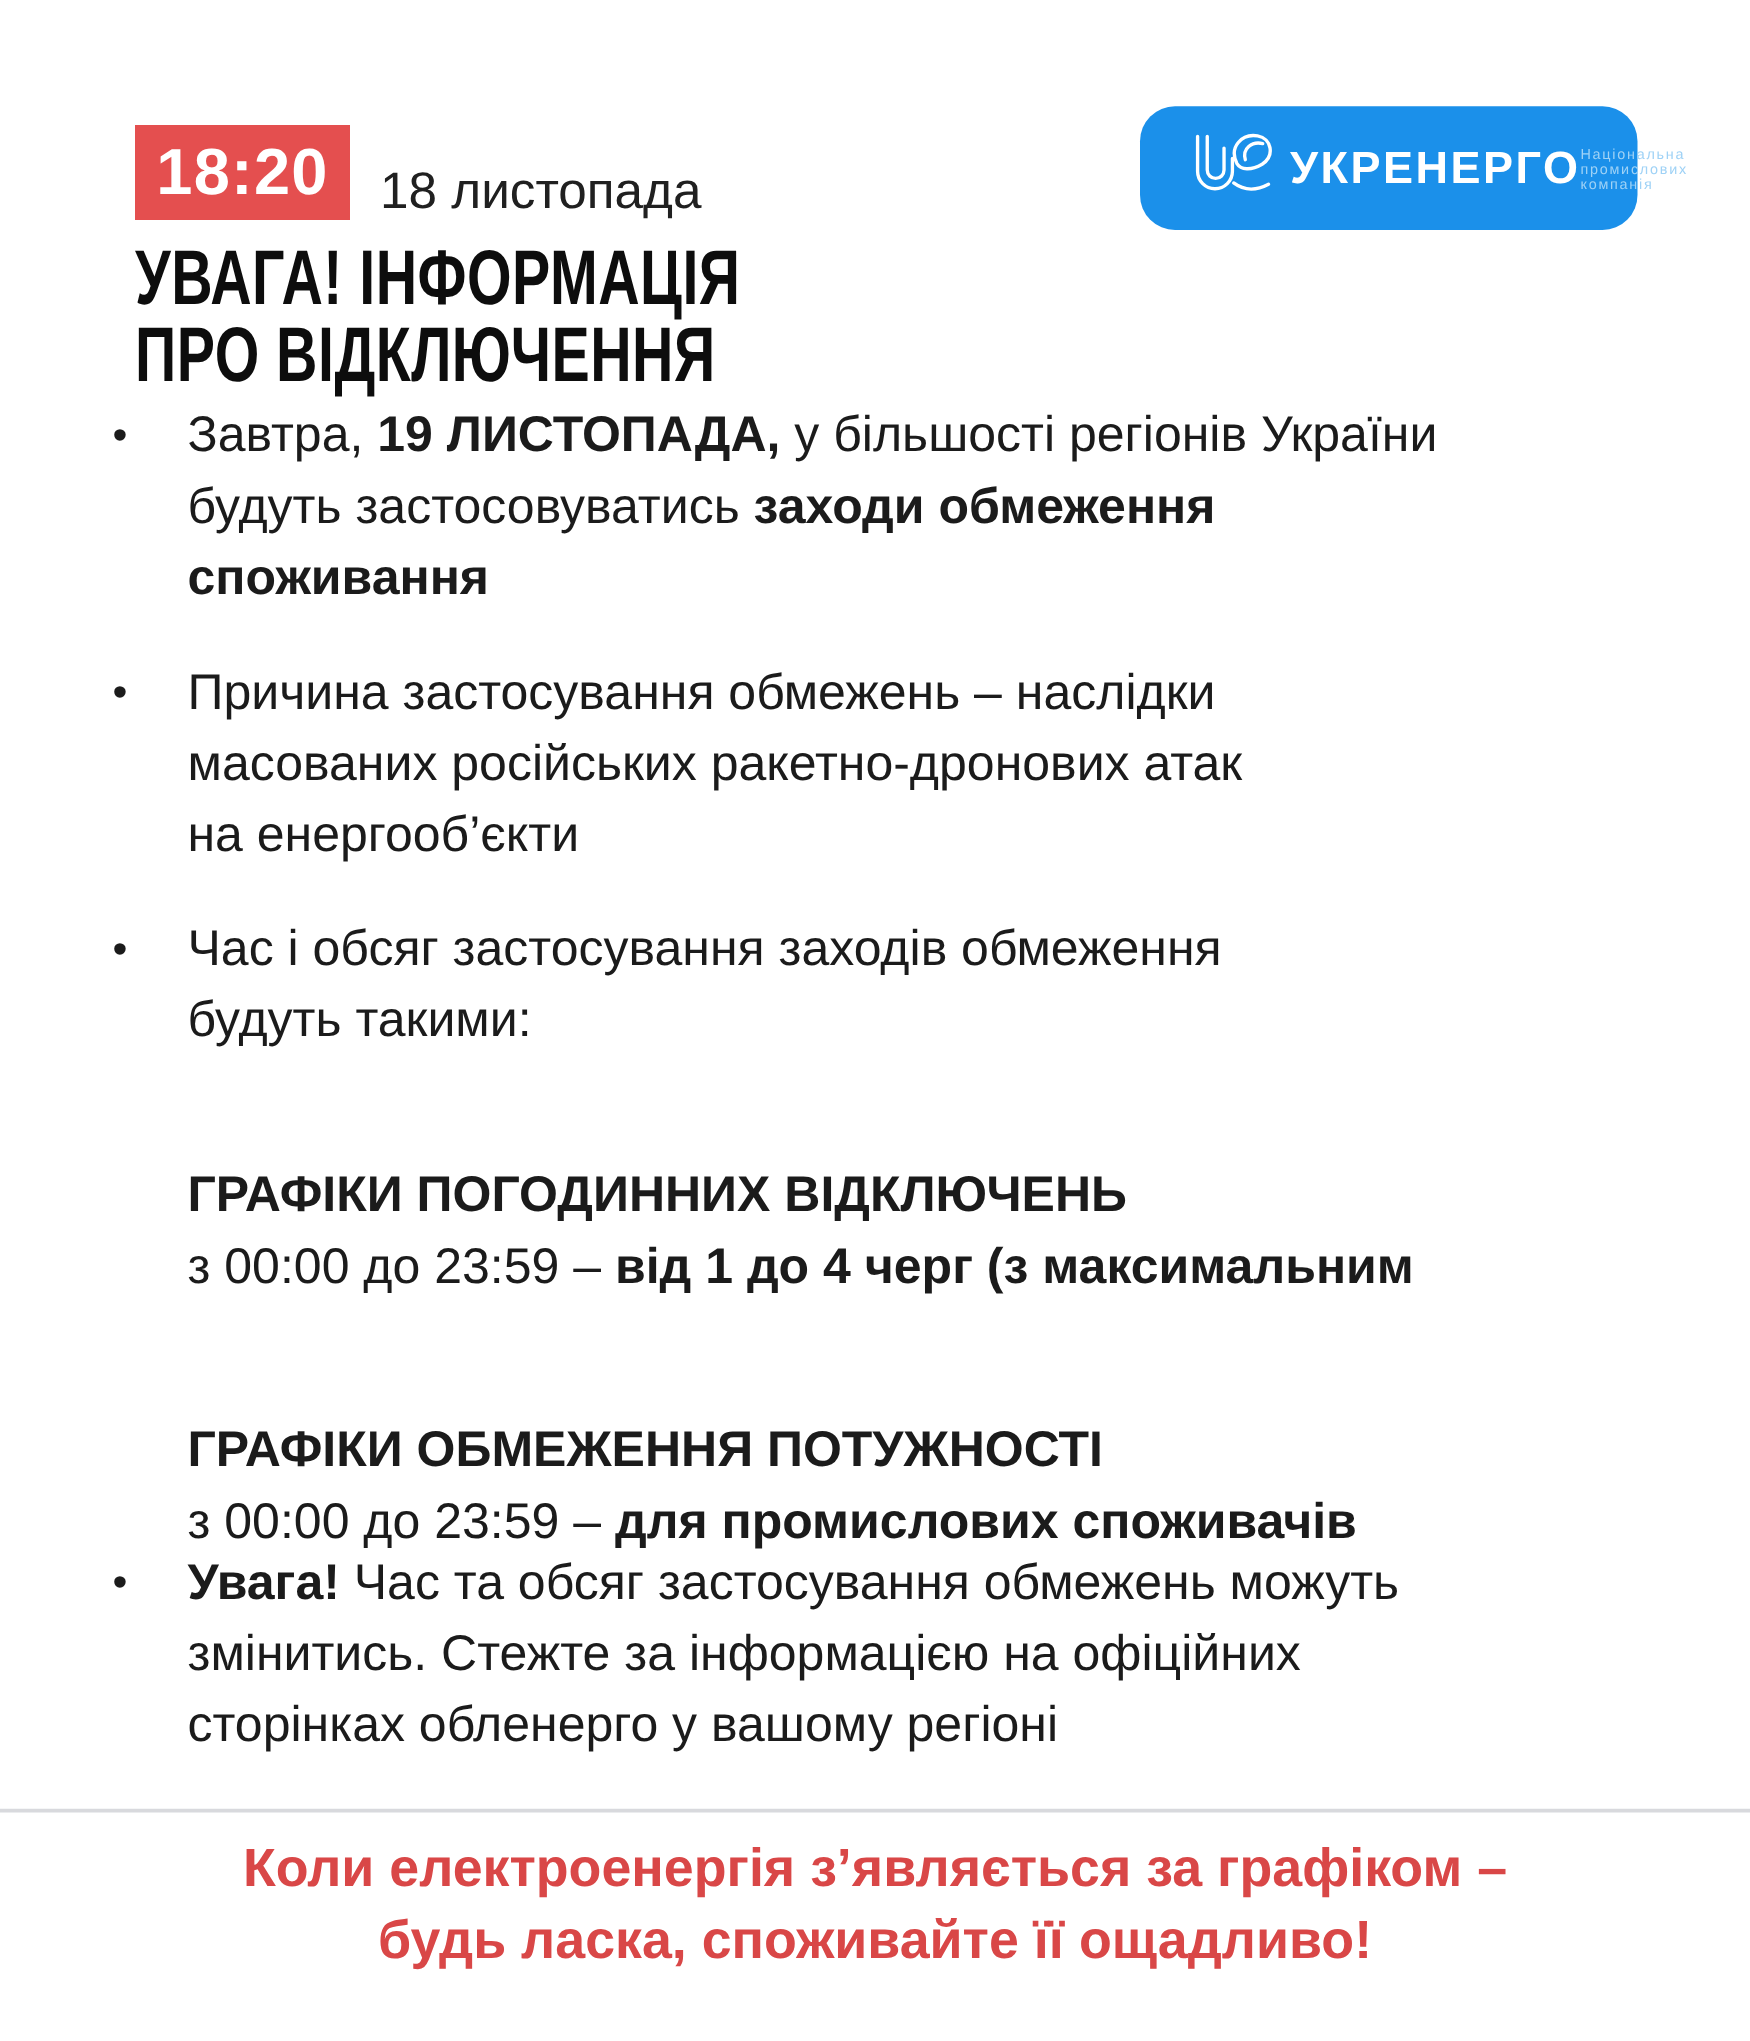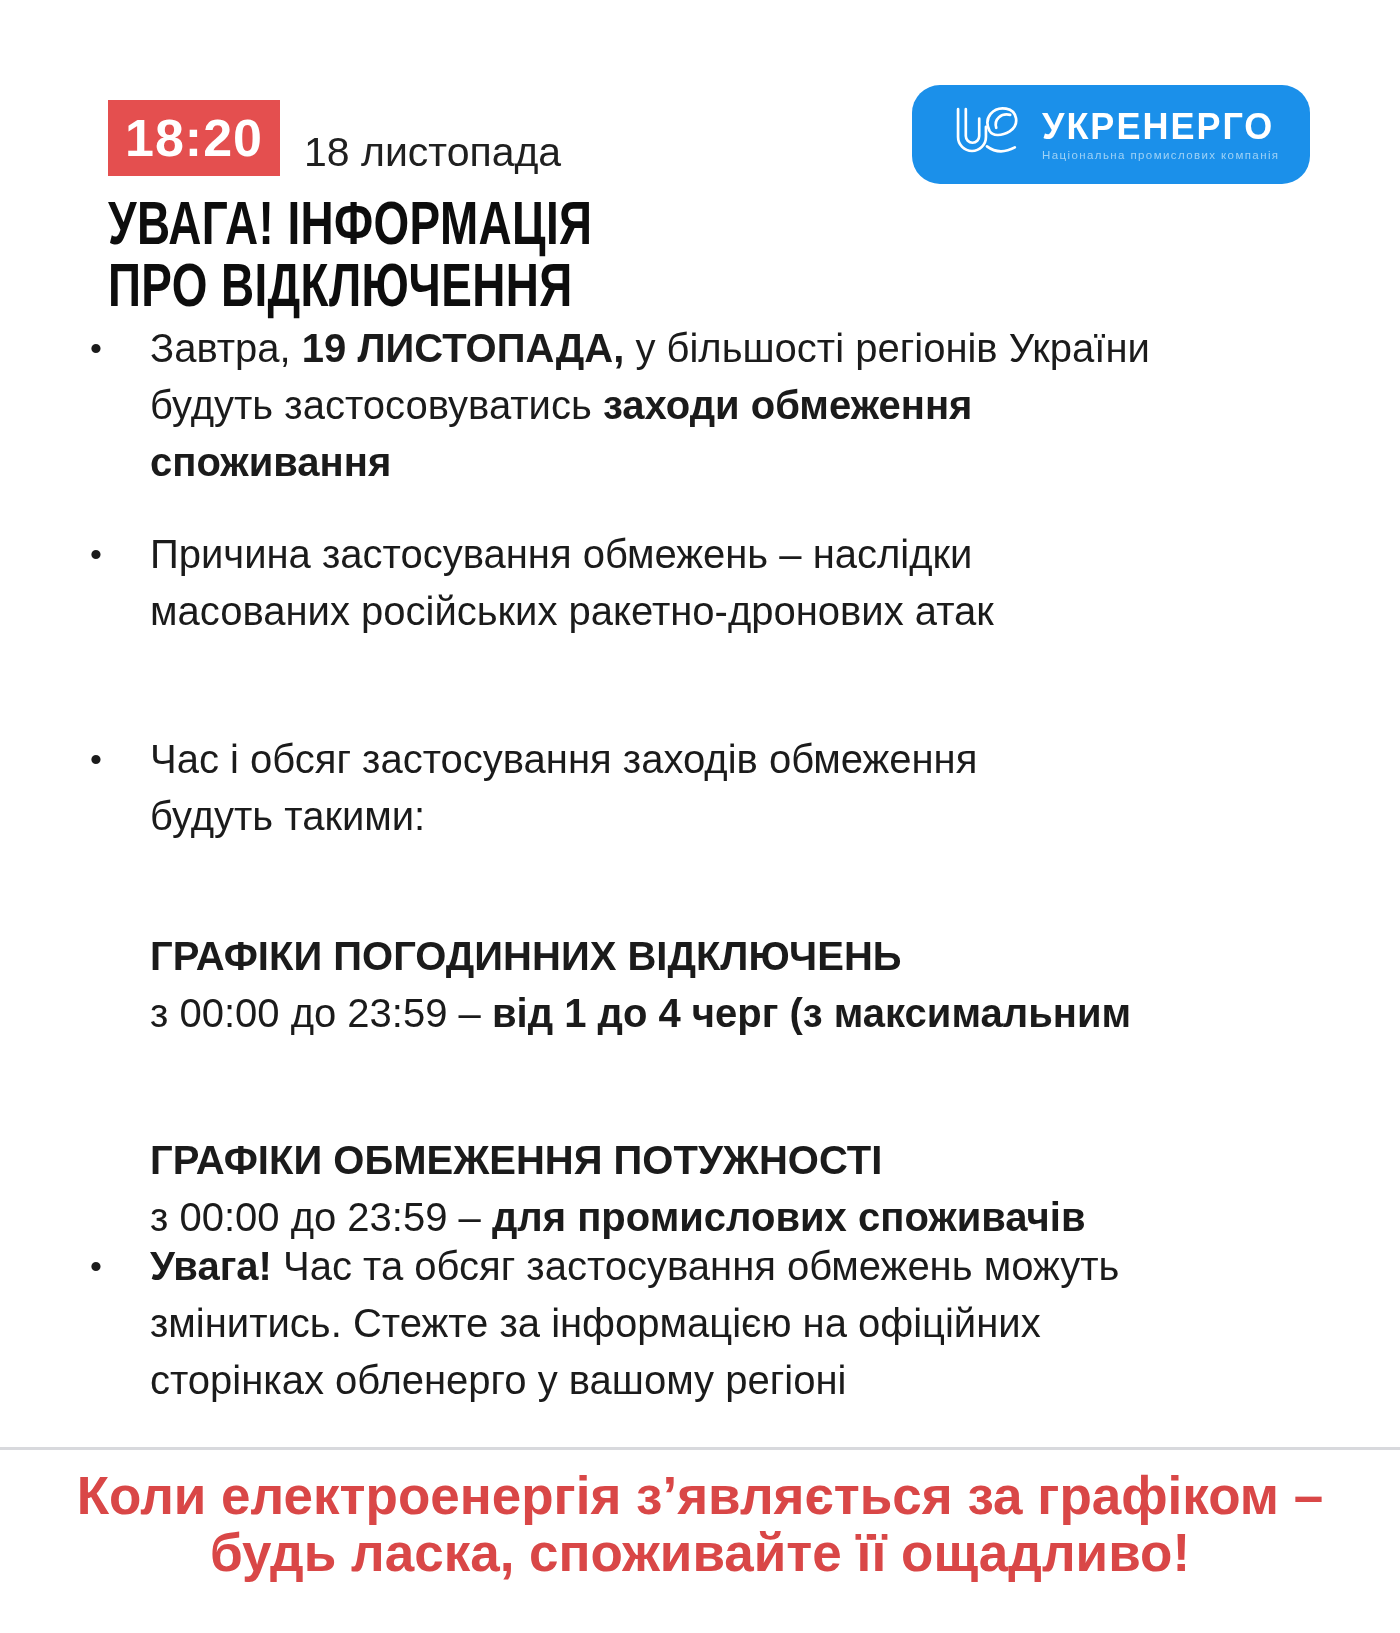--- a/index.html
+++ b/index.html
@@ -17,42 +17,42 @@
 
   
   .time-group{position:absolute;left:108px;top:100px;display:flex;align-items:flex-end;}
   .time-badge{width:172px;height:76px;background:var(--red-badge);display:flex;align-items:center;justify-content:center;}
   .time-badge span{color:#ffffff;font-size:52px;font-weight:700;letter-spacing:1px;}
   .date{margin-left:24px;font-size:41px;color:#202020;}
 
   .logo{position:absolute;top:85px;right:90px;width:398px;height:99px;background:var(--blue);
         border-radius:28px;display:flex;align-items:center;padding-left:32px;}
   .logo svg{width:88px;height:64px;flex:0 0 auto;}
-  .logo-text{margin-left:10px;display:flex;flex-direction:column;}
+  .logo-text{display:flex;flex-direction:row;}
   .logo-name{color:#ffffff;font-size:36px;font-weight:700;letter-spacing:2px;line-height:38px;}
   .logo-sub{color:var(--logo-subtext);font-size:11.5px;letter-spacing:1.4px;margin-top:3px;}
 
   
   .title{position:absolute;left:108px;top:192px;font-size:62px;font-weight:700;color:#0d0d0d;
          line-height:62px;letter-spacing:.5px;transform:scaleX(.74);transform-origin:left top;white-space:nowrap;}
 
   
   .bullet{position:absolute;left:90px;display:flex;font-size:40px;line-height:57px;}
   .dot{width:60px;flex:0 0 auto;font-size:34px;line-height:57px;}
   .schedule{position:absolute;left:150px;font-size:40px;line-height:57px;margin-top:48px;}
   .b1{top:320px;} .b2{top:526px;} .b3{top:731px;}
   .s1{top:880px;} .s2{top:1084px;}
   .b4{top:1238px;}
   .runs .b{font-weight:700;}
   .schedule .b{font-weight:700;}
 
   .divider{position:absolute;left:0;top:1447px;width:1400px;height:3px;background:var(--divider);}
 
   .footer{position:absolute;left:0;top:1467px;width:1400px;text-align:center;
-          color:var(--red-text);font-size:53px;font-weight:700;line-height:57px;}
+          color:var(--red-text);font-size:43px;font-weight:700;line-height:57px;}
 </style>
 </head>
 <body>
 
 <div class="page">
 
   <div class="time-group">
     <div class="time-badge">
       <span>18:20</span>
     </div>
@@ -75,21 +75,21 @@
 
   <h1 class="title"><span>УВАГА! ІНФОРМАЦІЯ</span><br><span>ПРО ВІДКЛЮЧЕННЯ</span></h1>
 
   <div class="bullet b1">
     <span class="dot">•</span>
     <span class="runs"><span>Завтра, </span><span class="b">19 ЛИСТОПАДА,</span><span> у більшості регіонів України</span><br><span>будуть застосовуватись </span><span class="b">заходи обмеження</span><br><span class="b">споживання</span></span>
   </div>
 
   <div class="bullet b2">
     <span class="dot">•</span>
-    <span class="runs"><span>Причина застосування обмежень – наслідки</span><br><span>масованих російських ракетно-дронових атак</span><br></span>
+    <span class="runs"><span>Причина застосування обмежень – наслідки</span><br><span>масованих російських ракетно-дронових атак</span><br><span>на енергооб’єкти</span></span>
   </div>
 
   <div class="bullet b3">
     <span class="dot">•</span>
     <span class="runs"><span>Час і обсяг застосування заходів обмеження</span><br><span>будуть такими:</span></span>
   </div>
 
   <div class="schedule s1">
     <span class="runs"><span class="b">ГРАФІКИ ПОГОДИННИХ ВІДКЛЮЧЕНЬ</span><br><span>з 00:00 до 23:59 – </span><span class="b">від 1 до 4 черг (з максимальним</span><br></span>
   </div>

